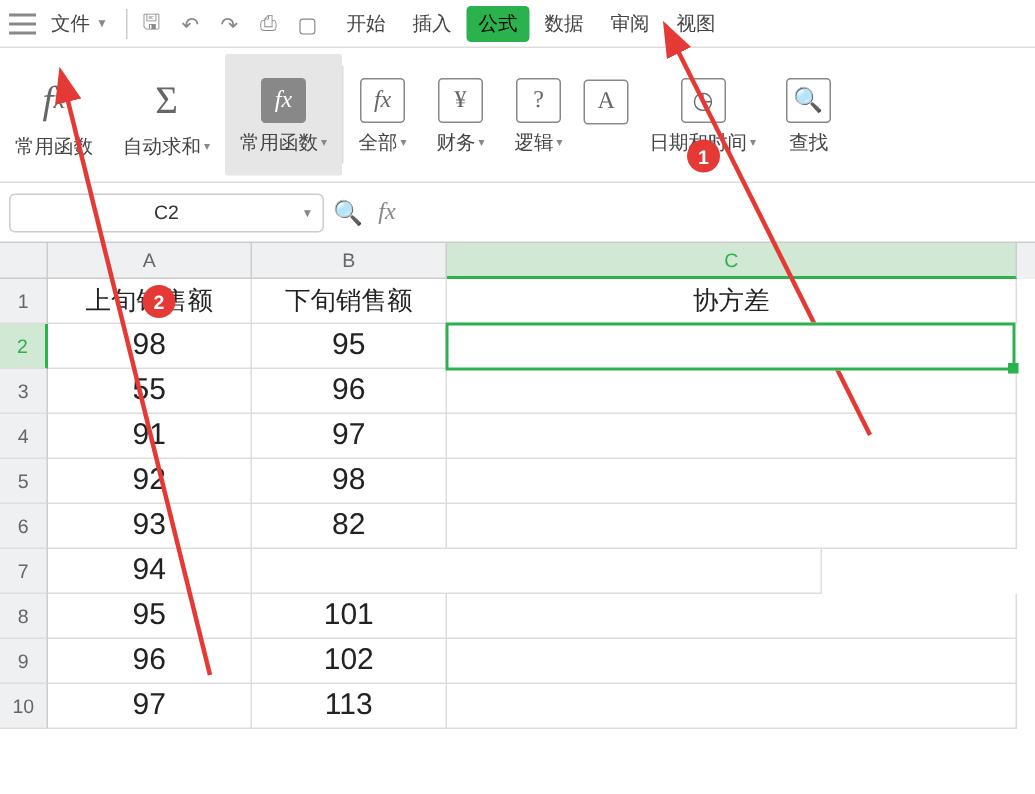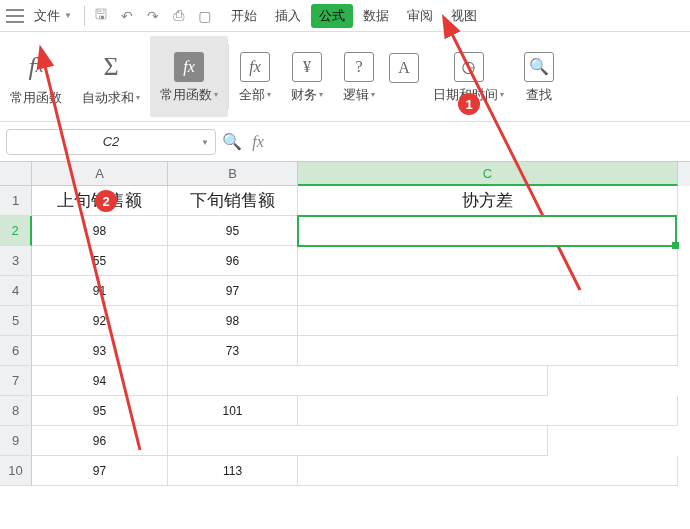--- a/index.html
+++ b/index.html
@@ -74,21 +74,20 @@
     border-bottom: 1px solid #ccc;
     padding: 0 6px;
     gap: 6px;
   }
   .name-box {
     width: 210px; height: 26px;
     border: 1px solid #ccc;
     display: flex; align-items: center; justify-content: center;
     position: relative;
     border-radius: 4px;
-    font-style: italic;
   }
   .name-box-chev {
     position: absolute; right: 6px; top: 50%; transform: translateY(-50%);
     font-size: 8px; color: #888;
   }
   .fb-icon { color: #888; font-size: 16px; width: 20px; text-align: center; }
   .fx { font-style: italic; font-family: Georgia, serif; color: #888; }
 
   
   .sheet { display: flex; flex-direction: column; }
@@ -105,21 +104,21 @@
   .row { display: flex; height: 30px; }
   .row-h {
     width: 32px;
     border-right: 1px solid #ccc; border-bottom: 1px solid #ddd;
     background: #eef0f2;
     text-align: center; line-height: 30px; color: #666; font-size: 13px;
   }
   .cell {
     border-right: 1px solid #ddd; border-bottom: 1px solid #ddd;
     display: flex; align-items: center; justify-content: center;
-    font-size: 12px; color: #222;
+    font-size: 20px; color: #222;
   }
   .cell.A { width: 136px; }
   .cell.B { width: 130px; text-align: right; }
   .cell.C { width: 380px; }
   .cell.header-cell { font-size: 17px; }
   .row.row-sel .row-h { background: #d0e8d4; border-right: 2px solid #2bb24c; color: #2bb24c; }
   .col-h.sel { background: #d0e8d4; border-bottom: 2px solid #2bb24c; color: #2bb24c; }
   .cell.selected {
     border: 2px solid #2bb24c;
     margin: -1px;
@@ -284,37 +283,38 @@
   </div>
   <div class="row">
     <div class="row-h">5</div>
     <div class="cell A">92</div>
     <div class="cell B">98</div>
     <div class="cell C"></div>
   </div>
   <div class="row">
     <div class="row-h">6</div>
     <div class="cell A">93</div>
-    <div class="cell B">73</div>
+    <div class="cell B">82</div>
     <div class="cell C"></div>
   </div>
   <div class="row">
     <div class="row-h">7</div>
     <div class="cell A">94</div>
     <div class="cell C"></div>
   </div>
   <div class="row">
     <div class="row-h">8</div>
     <div class="cell A">95</div>
     <div class="cell B">101</div>
     <div class="cell C"></div>
   </div>
   <div class="row">
     <div class="row-h">9</div>
     <div class="cell A">96</div>
+    <div class="cell B">102</div>
     <div class="cell C"></div>
   </div>
   <div class="row">
     <div class="row-h">10</div>
     <div class="cell A">97</div>
     <div class="cell B">113</div>
     <div class="cell C"></div>
   </div>
 </div>
 

